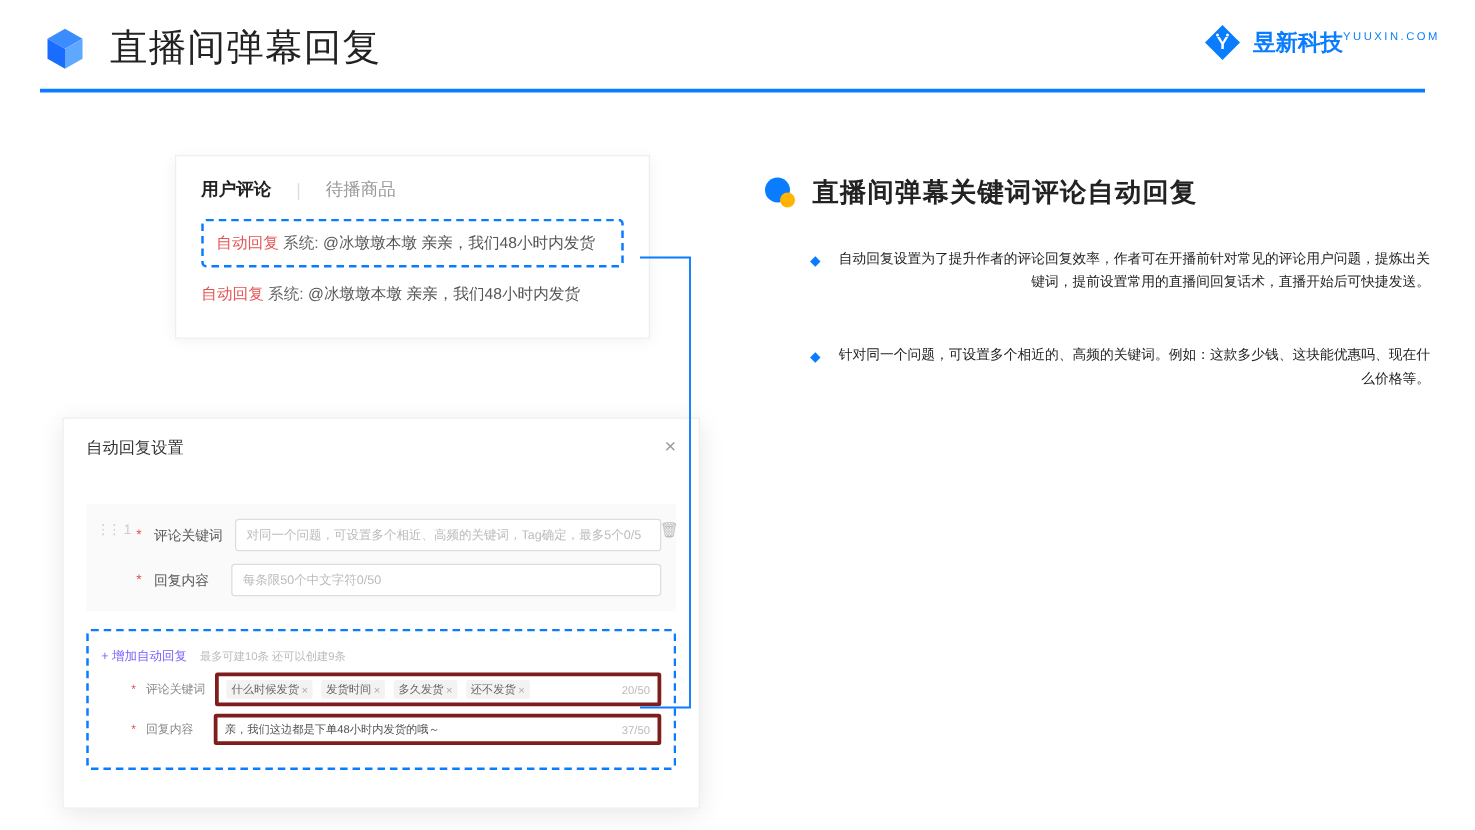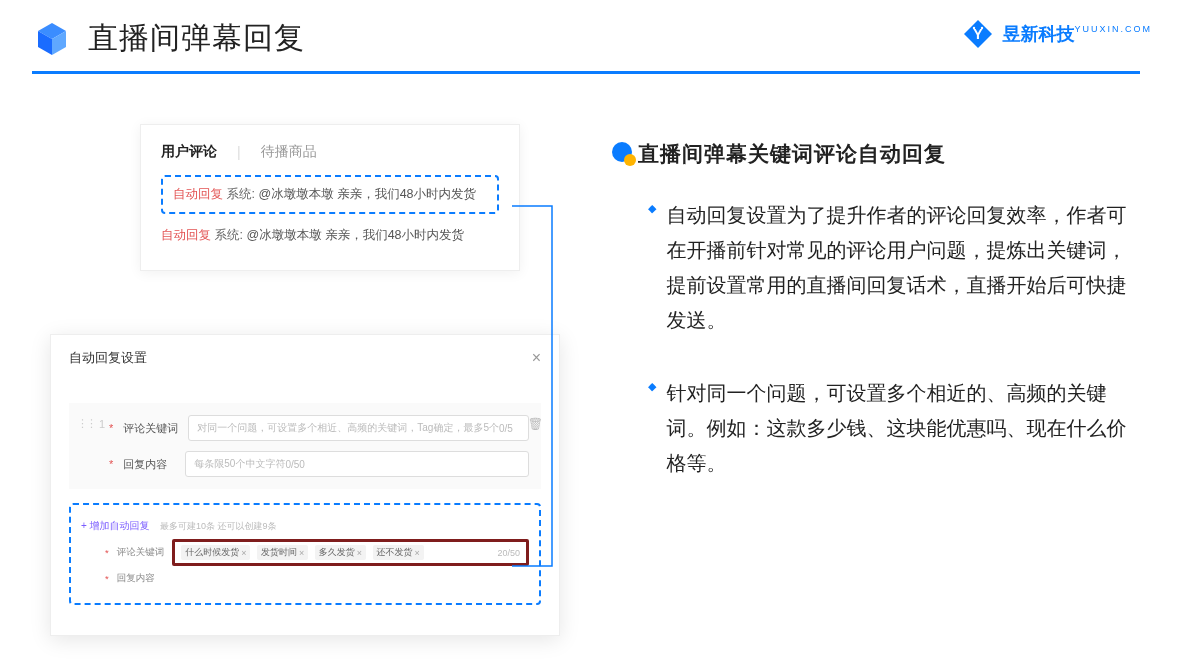--- a/index.html
+++ b/index.html
@@ -226,20 +226,21 @@
     .connector {
       position: absolute;
       z-index: 3;
       pointer-events: none;
     }
 
     
     .section-head {
       display: flex;
       align-items: center;
+      gap: 12px;
       margin-bottom: 30px;
     }
     .dot-icon {
       width: 28px; height: 28px;
       position: relative;
     }
     .section-title {
       font-size: 21px;
       color: #222;
       letter-spacing: 1px;
@@ -249,23 +250,24 @@
       gap: 10px;
       margin-bottom: 38px;
       padding-left: 38px;
     }
     .diamond {
       color: #0a7cff;
       font-size: 11px;
       margin-top: 4px;
     }
     .bullet-text {
-      font-size: 20px;
+      font-size: 11px;
       color: #222;
       line-height: 1.75;
+      text-align: right;
     }
   </style>
 </head>
 <body>
 
 <div class="header">
   <div class="header-left">
     <div class="cube-icon">
       <svg viewBox="0 0 40 40" width="40" height="40">
         <polygon points="20,4 34,12 20,20 6,12" fill="#3b8dff"></polygon>
@@ -367,20 +369,24 @@
                   <span>还不发货</span>
                   <span class="x">×</span>
                 </span>
             </span>
             <span class="cnt">20/50</span>
           </div>
         </div>
         <div class="ex-row">
           <span class="req">*</span>
           <span class="label">回复内容</span>
+          <div class="ex-input">
+            <span class="ex-content">亲，我们这边都是下单48小时内发货的哦～</span>
+            <span class="cnt">37/50</span>
+          </div>
         </div>
       </div>
     </div>
 
     <svg class="connector" style="left:462px; top:72px; width:50px; height:380px;">
       <path d="M 0 10 L 40 10 L 40 370 L 0 370" stroke="#0a7cff" stroke-width="1.5" fill="none"></path>
     </svg>
 
   </div>
 

